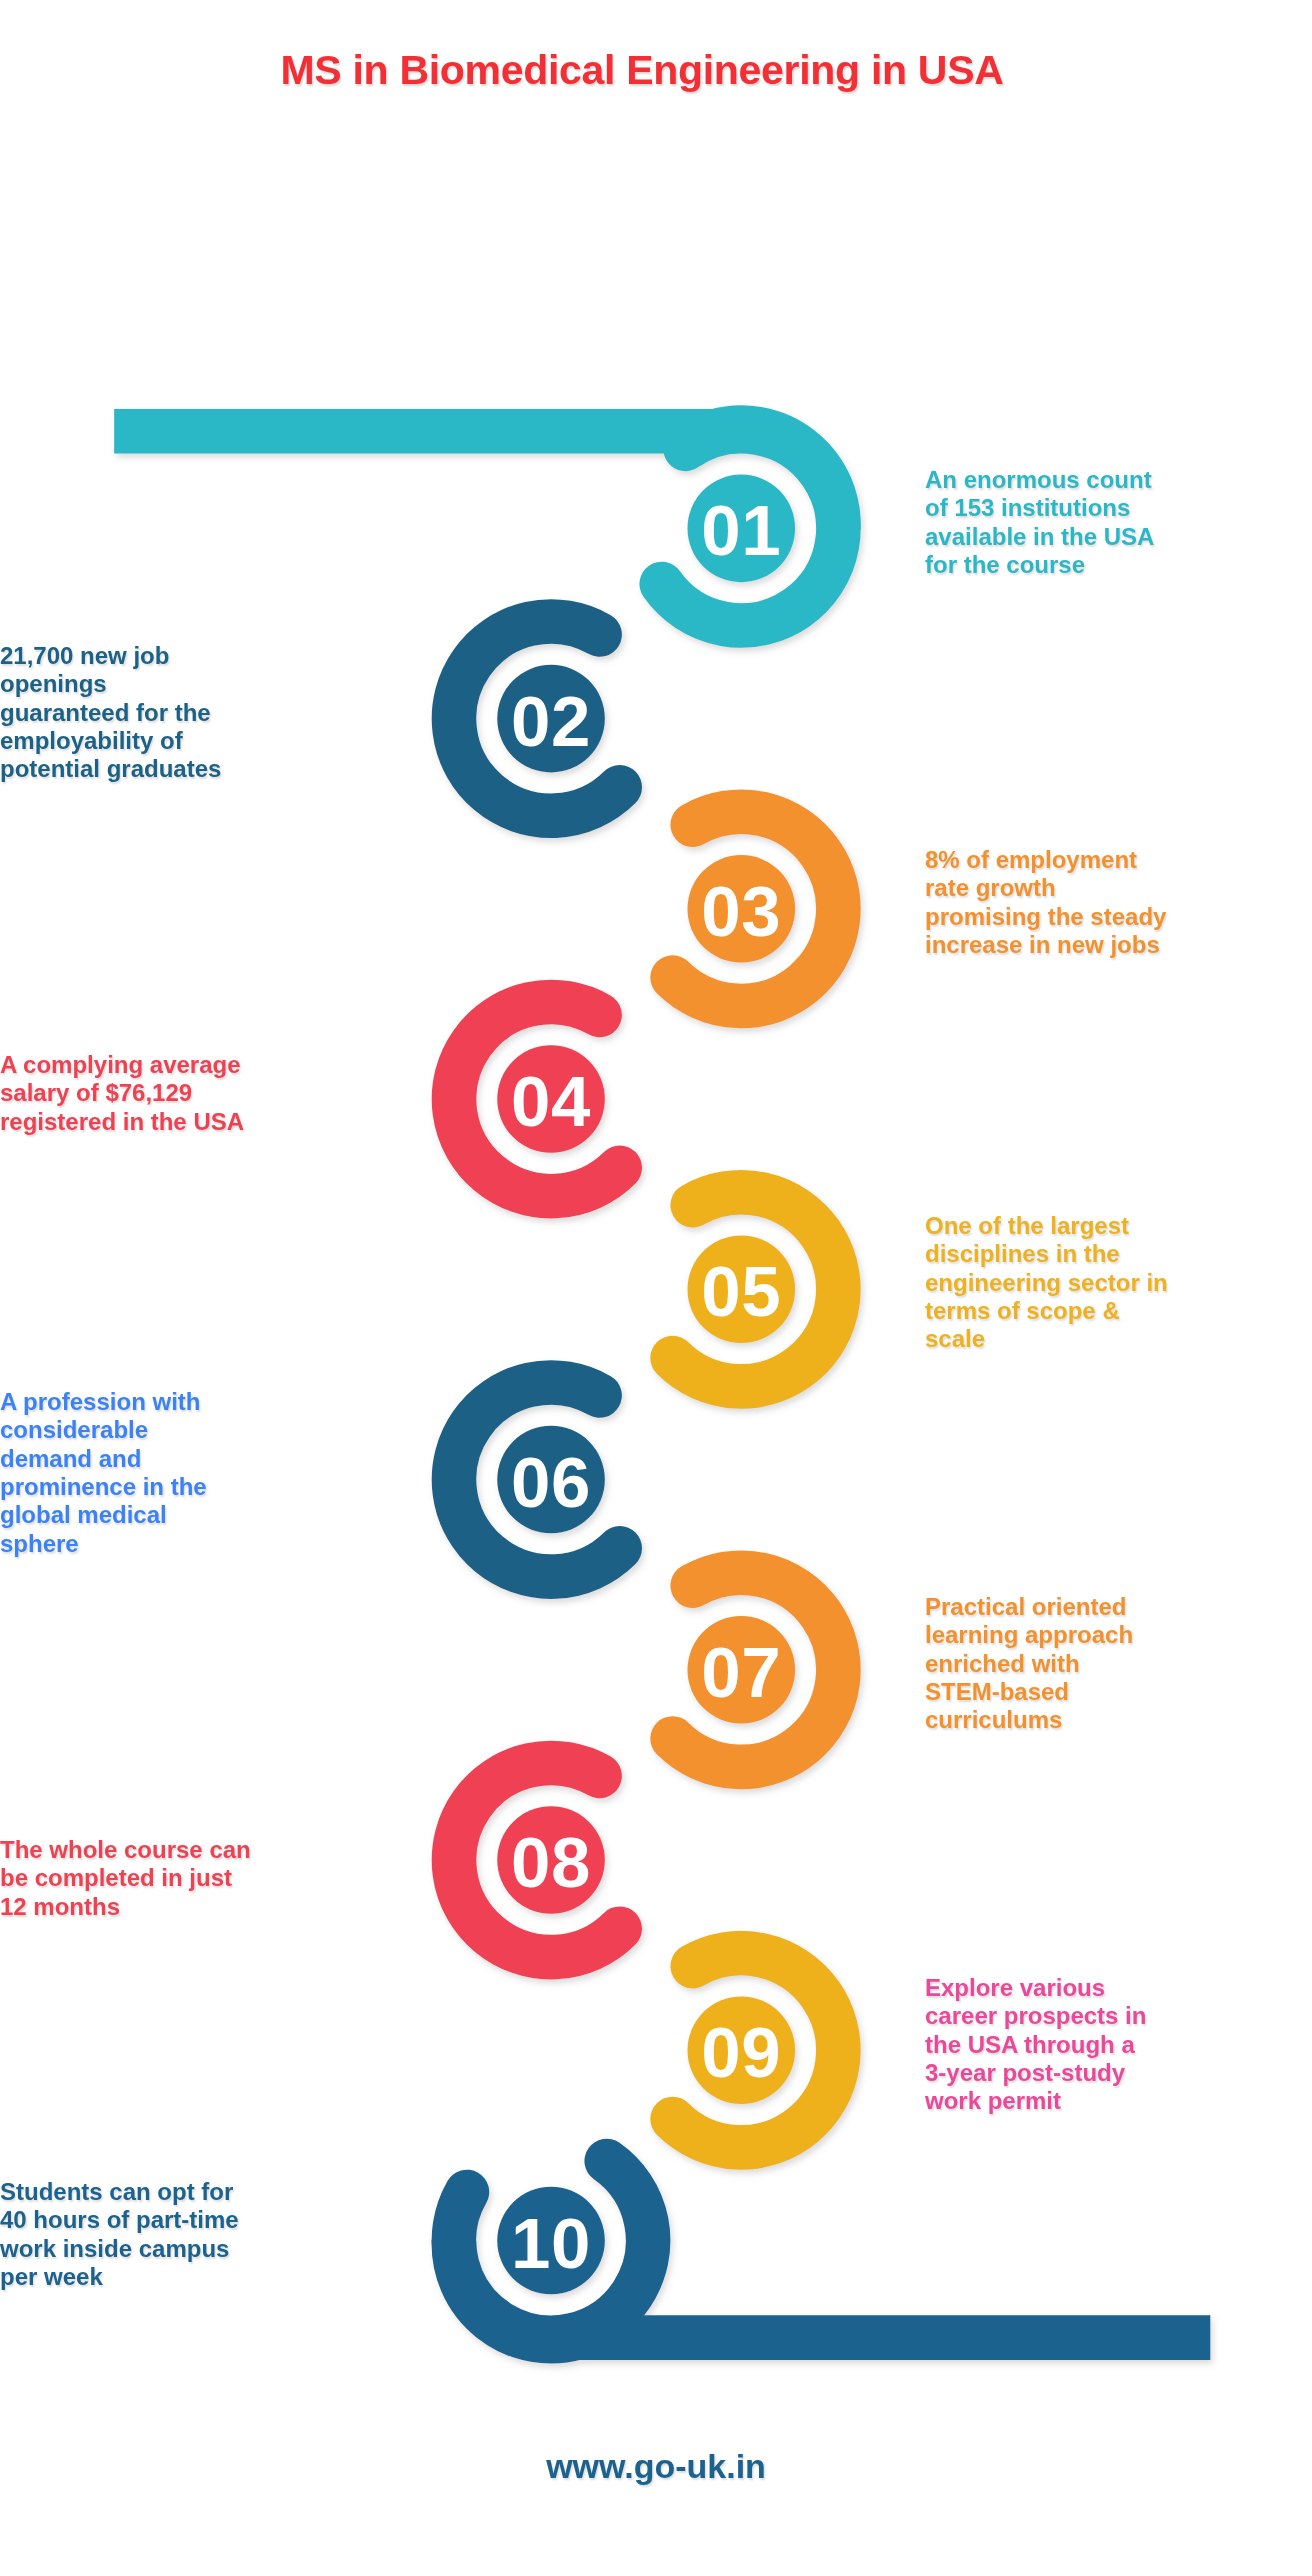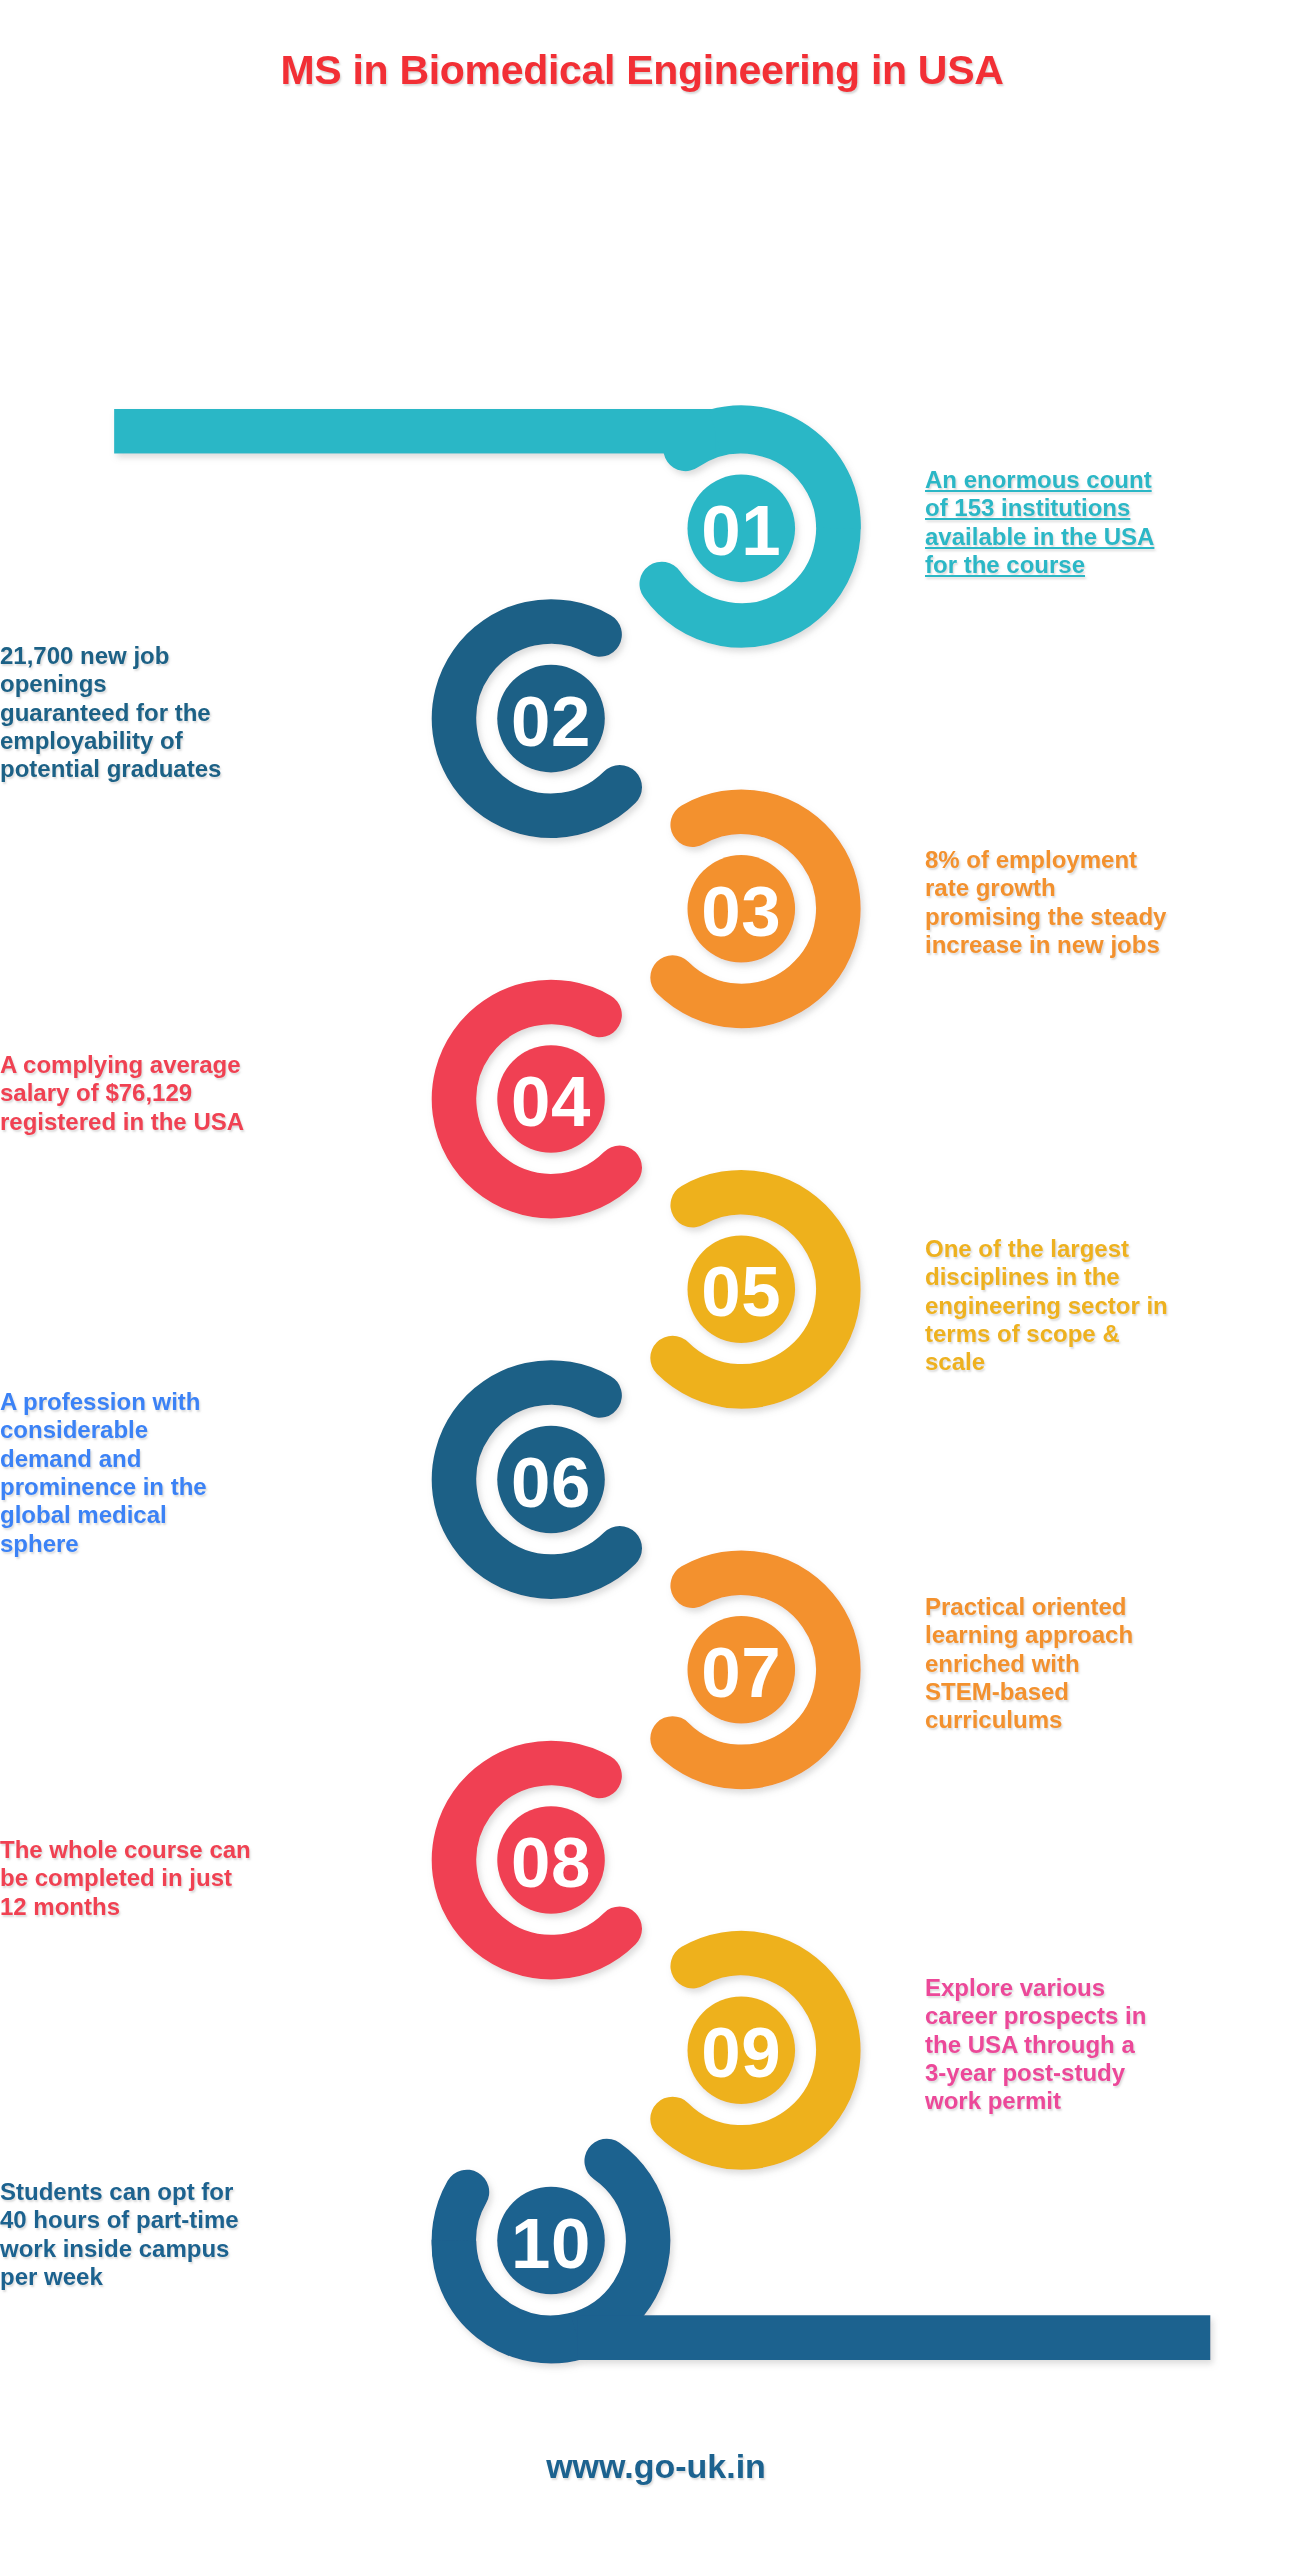--- a/index.html
+++ b/index.html
@@ -150,37 +150,37 @@
         <text x="1130" y="1969" class="ring-number">05</text>
         <text x="840" y="2259" class="ring-number">06</text>
         <text x="1130" y="2549" class="ring-number">07</text>
         <text x="840" y="2839" class="ring-number">08</text>
         <text x="1130" y="3129" class="ring-number">09</text>
         <text x="840" y="3419" class="ring-number">10</text>
       </g>
   </svg>
 
   <div id="callout-layer">
-      <div class="callout right" style="color: rgb(43, 183, 198); top: 466px; left: 925px; text-decoration: underline;">An enormous count
+      <div class="callout right" style="color: rgb(43, 183, 198); top: 466px; left: 925px;">An enormous count
 of 153 institutions
 available in the USA
 for the course</div>
       <div class="callout left" style="color: rgb(28, 97, 134); top: 642px; left: 0px;">21,700 new job
 openings
 guaranteed for the
 employability of
 potential graduates</div>
       <div class="callout right" style="color: rgb(243, 145, 46); top: 846px; left: 925px;">8% of employment
 rate growth
 promising the steady
 increase in new jobs</div>
       <div class="callout left" style="color: rgb(240, 65, 82); top: 1051px; left: 0px;">A complying average
 salary of $76,129
 registered in the USA</div>
-      <div class="callout right" style="color: rgb(238, 177, 31); top: 1212px; left: 925px; margin-top: 23px;">One of the largest
+      <div class="callout right" style="color: rgb(238, 177, 31); top: 1212px; left: 925px;">One of the largest
 disciplines in the
 engineering sector in
 terms of scope &amp;
 scale</div>
       <div class="callout left" style="color: #3b82f6; top: 1388px; left: 0px;">A profession with
 considerable
 demand and
 prominence in the
 global medical
 sphere</div>

